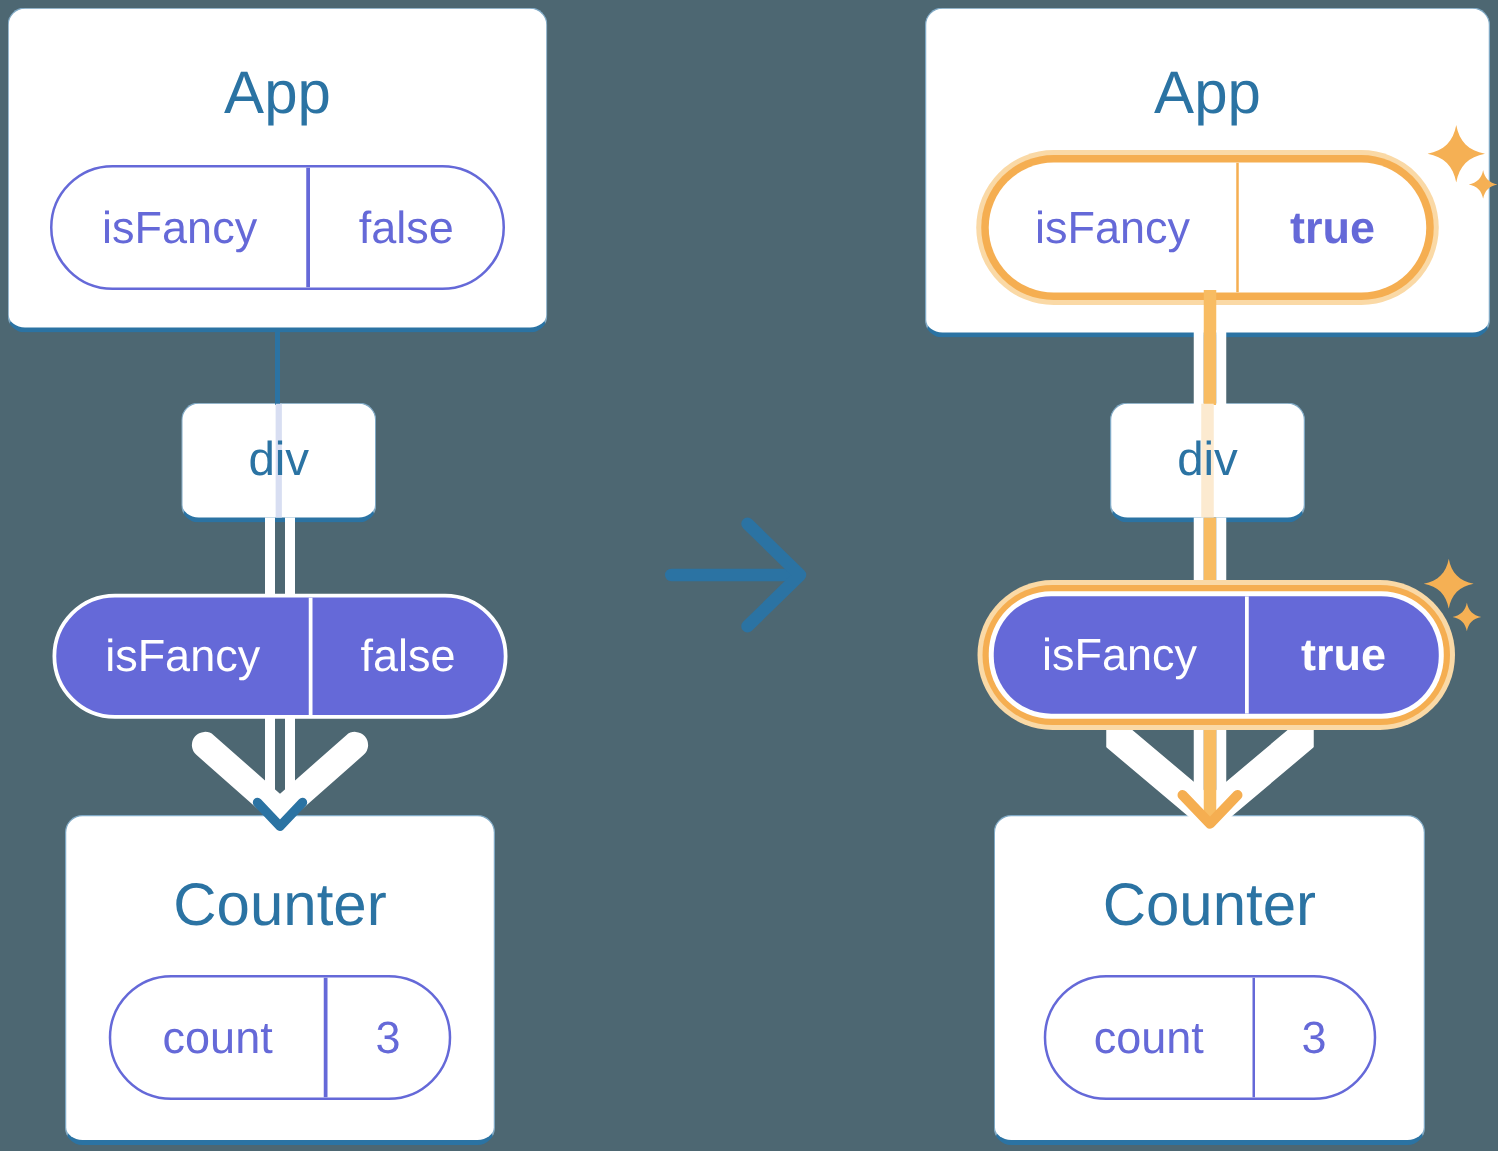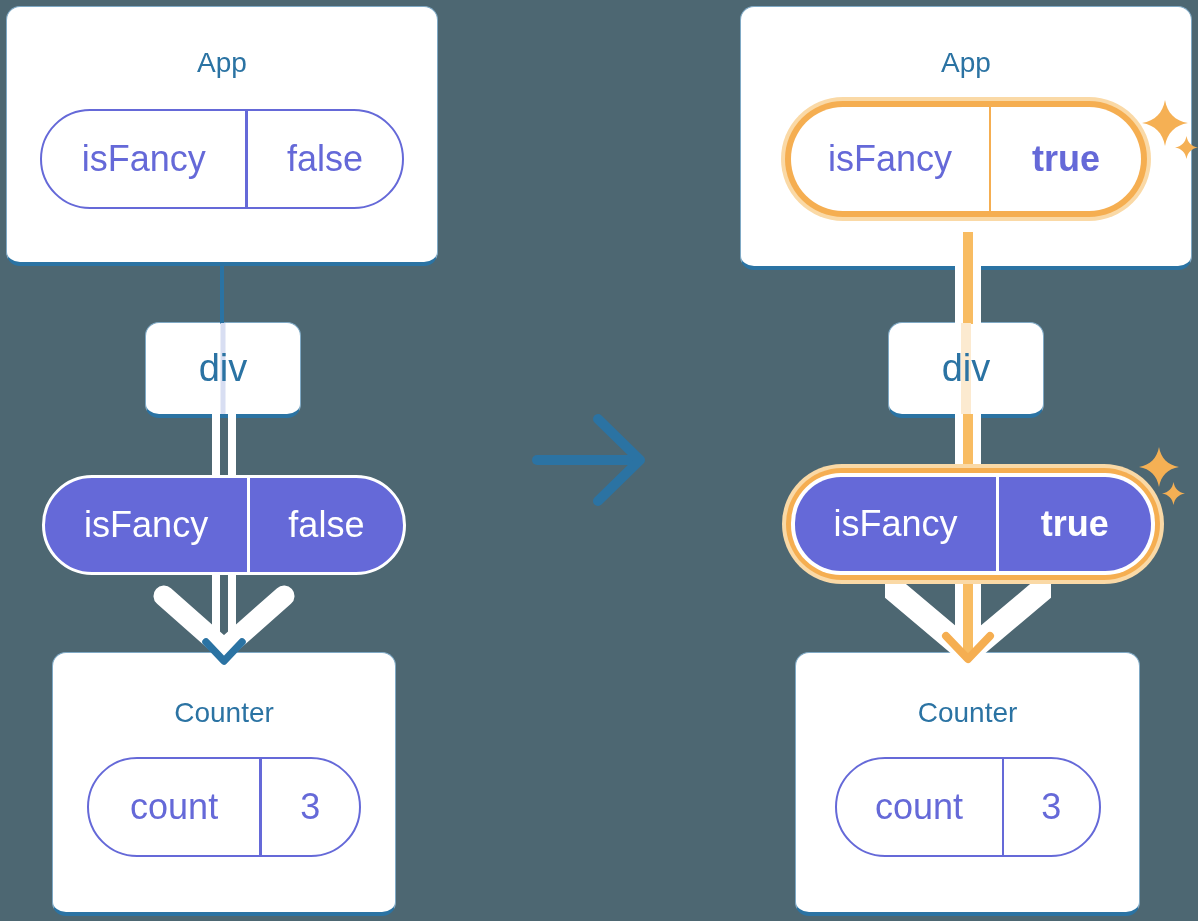--- a/index.html
+++ b/index.html
@@ -13,21 +13,21 @@
     font-family:"Liberation Sans",sans-serif;overflow:hidden;
   }
   .abs{position:absolute;}
   
   .card{
     position:absolute;background:var(--card-bg);
     border:1px solid var(--steel-blue-light);border-bottom:4px solid var(--steel-blue);
     border-radius:14px;box-sizing:border-box;
     display:flex;flex-direction:column;align-items:center;
   }
-  .card-title{color:var(--steel-blue);font-size:28px;font-weight:500;line-height:1.15;}
+  .card-title{color:var(--steel-blue);font-size:48px;font-weight:500;line-height:1.15;}
   .div-card{justify-content:center;}
   .div-title{font-size:38px;position:relative;z-index:2;}
   .thread{position:absolute;top:0;bottom:0;left:50%;transform:translateX(-50%);z-index:1;}
   .thread.lavender{width:5px;background:var(--lavender-line);}
   .thread.cream{width:10px;background:var(--cream-line);}
   
   .pill-row{display:flex;align-items:stretch;box-sizing:border-box;}
   .outline-pill{border:2.5px solid var(--purple);border-radius:52px;background:var(--card-bg);overflow:hidden;}
   .solid-pill{background:var(--purple);border-radius:50px;overflow:hidden;}
   .solid-pill.bordered{border:3px solid var(--white);position:absolute;}

